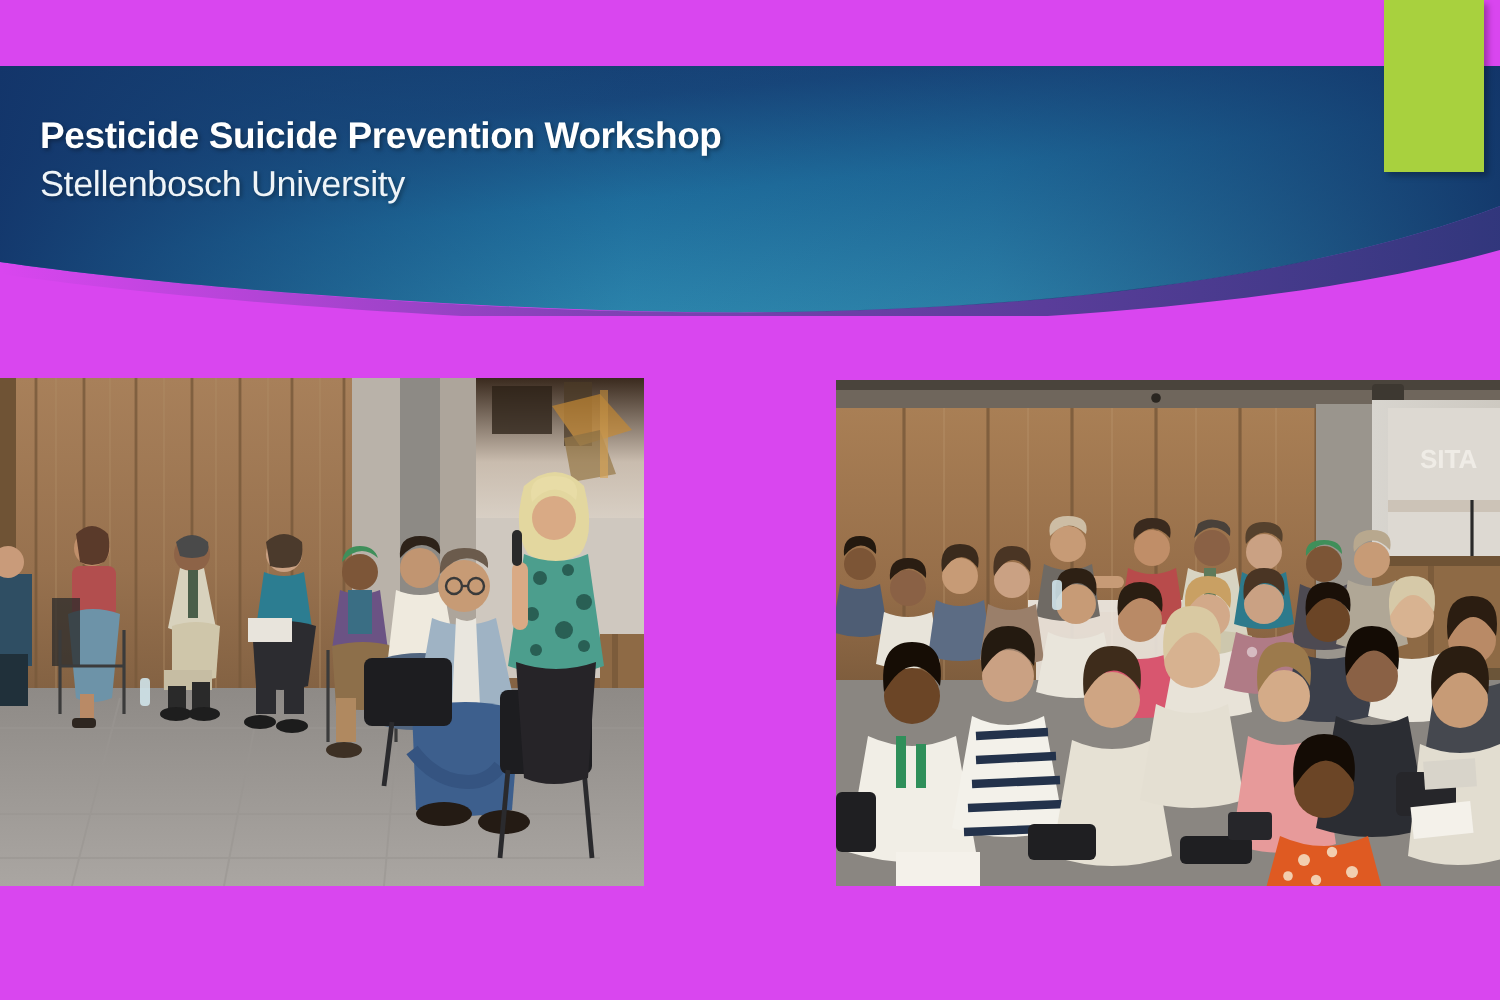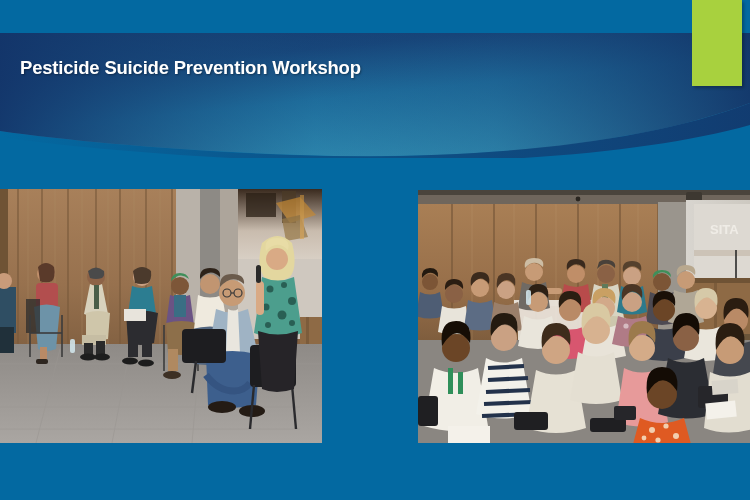--- a/index.html
+++ b/index.html
@@ -5,21 +5,21 @@
   * { box-sizing: border-box; margin: 0; padding: 0; }
   html, body {
     width: 750px; height: 500px;
     background: #ffffff;
     font-family: "Liberation Sans", sans-serif;
     overflow: hidden;
   }
   .slide {
     position: relative;
     width: 750px; height: 500px;
-    background: #0369a1;
+    background: #d946ef;
   }
 
   
   .accent-block {
     position: absolute;
     left: 692px; top: 0px;
     width: 50px; height: 86px;
     background: #a8d13e;
     z-index: 4;
     box-shadow: 2px 2px 3px rgba(0,0,0,0.28);
@@ -101,20 +101,21 @@
 
       <path d="M0,0 L750,0 L750,70 C640,112 470,128 300,122 C180,118 70,108 0,98 Z" fill="url(#bgGrad)"></path>
       <path d="M0,0 L750,0 L750,70 C640,112 470,128 300,122 C180,118 70,108 0,98 Z" fill="url(#bgGrad2)"></path>
 
       <path d="M290,122 C470,128 640,112 750,70 L750,92 C650,120 480,134 300,128 C180,124 70,114 0,104 L0,98 C70,108 180,118 290,122 Z" fill="url(#swooshGrad)"></path>
     </svg>
   </div>
 
   <div class="banner-text">
     <div class="title-line">Pesticide Suicide Prevention Workshop</div>
+    <div class="subtitle-line">Stellenbosch University</div>
   </div>
 
   <div class="photo photo-left">
     <svg width="322" height="254" viewBox="0 0 322 254">
       <defs>
         <linearGradient id="woodL" x1="0" y1="0" x2="0" y2="1">
           <stop offset="0%" stop-color="#a8805a"></stop>
           <stop offset="55%" stop-color="#97714e"></stop>
           <stop offset="100%" stop-color="#7d5d3f"></stop>
         </linearGradient>

